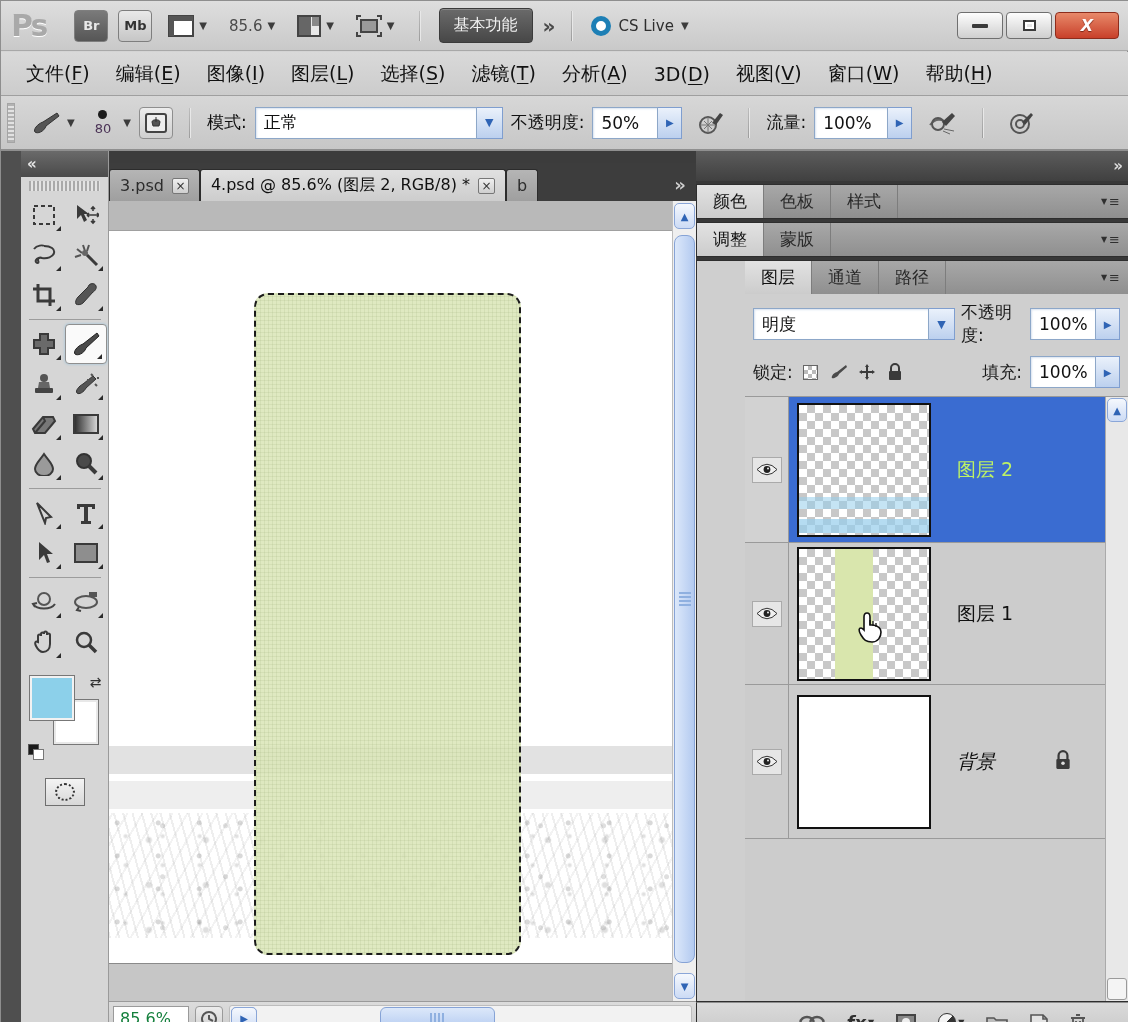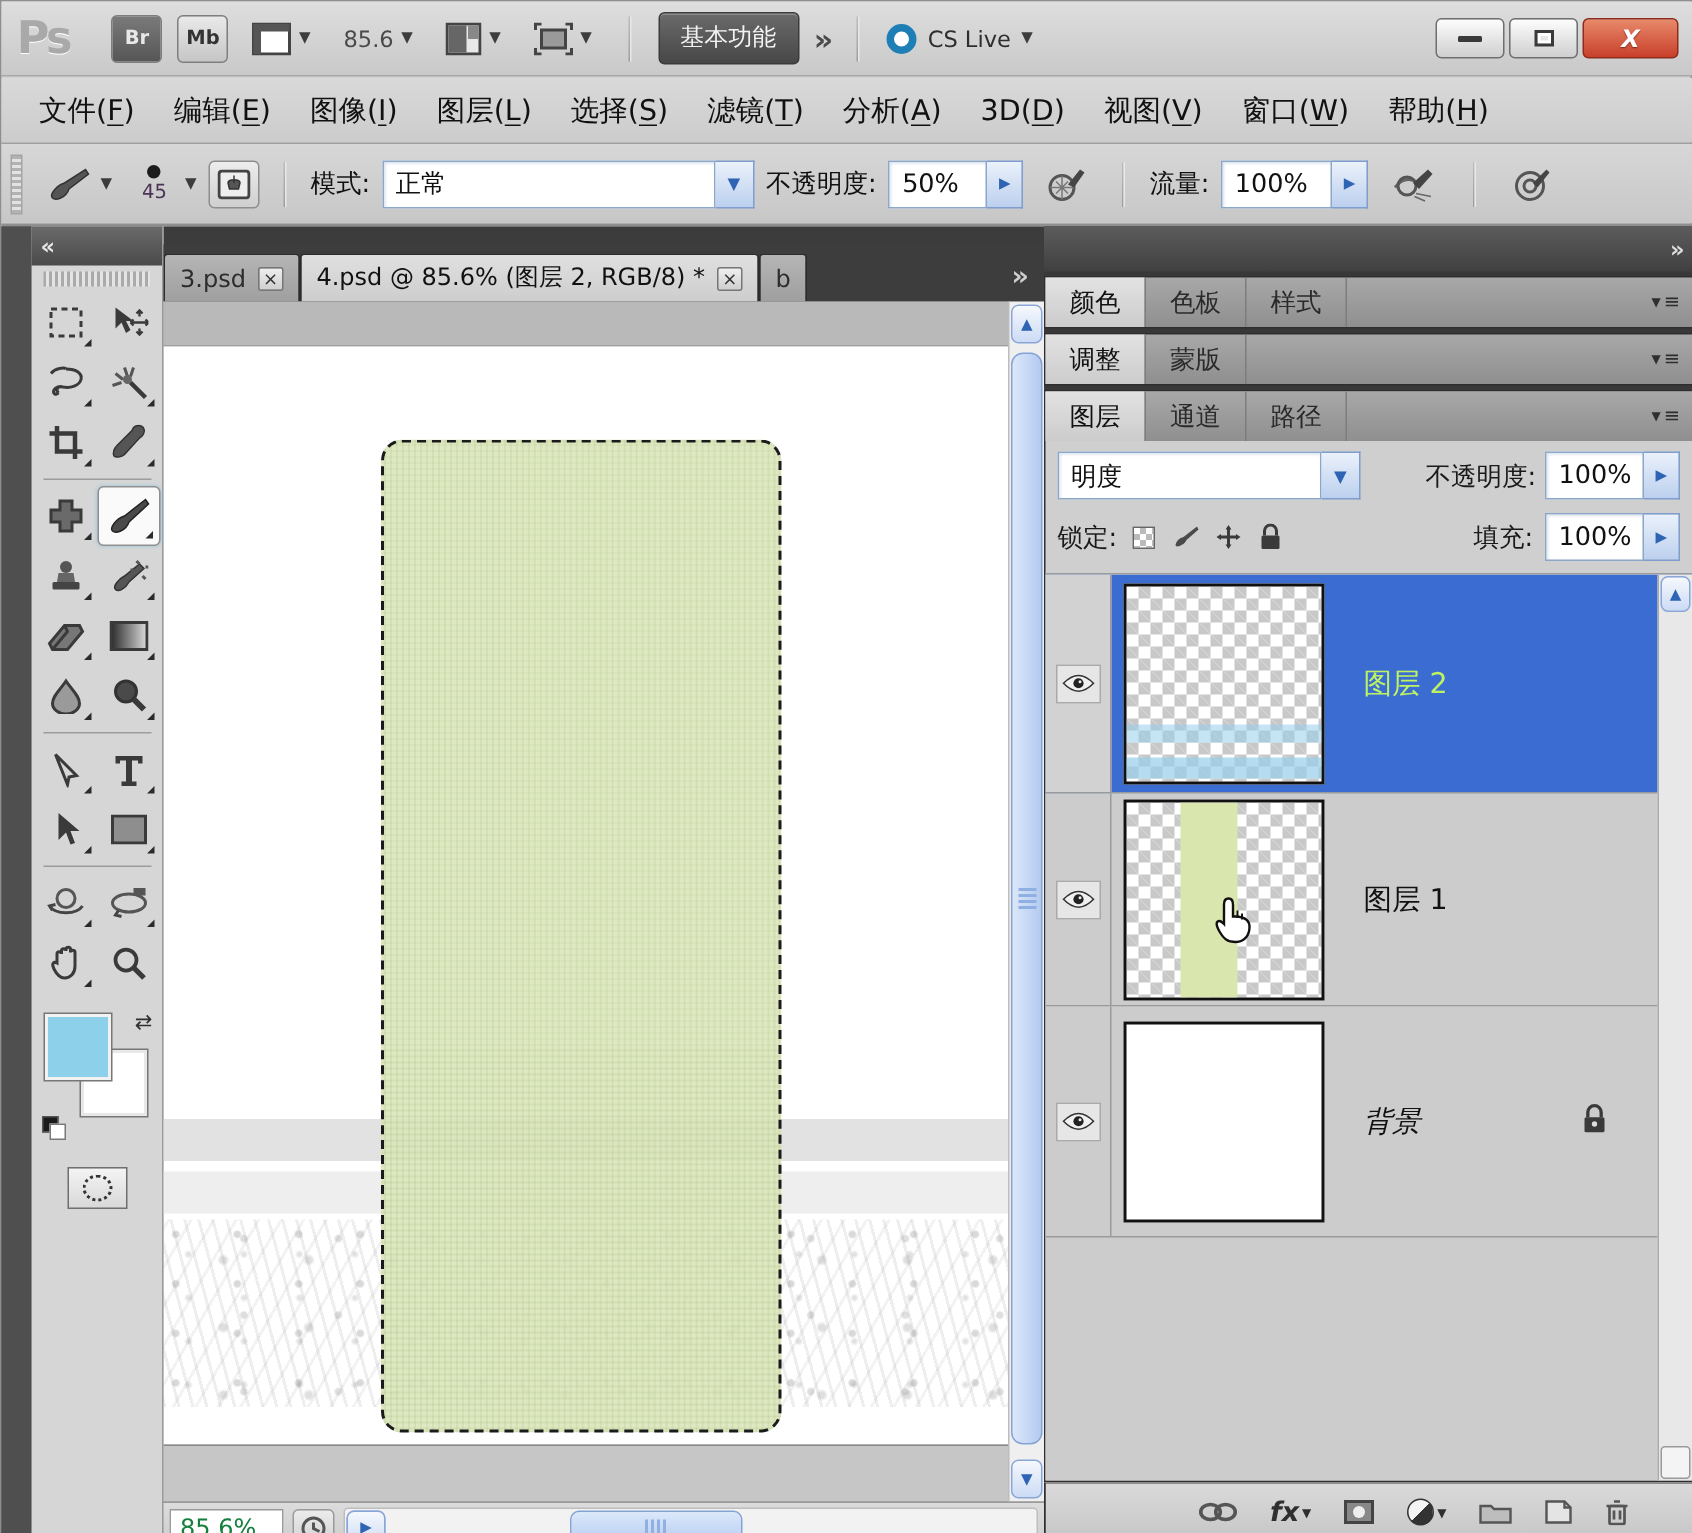--- a/index.html
+++ b/index.html
@@ -150,21 +150,21 @@
   
   .right-col { position:absolute; left:695px; top:0; width:433px; height:872px; background:#383838; }
   .right-header { height:30px; background:linear-gradient(#5c5c5c,#404040); display:flex; align-items:center; justify-content:flex-end;
     padding:0 8px; color:#ddd; font-size:15px; font-weight:bold; letter-spacing:-2px; }
   .panel-group { background:#9a9a9a; margin-top:3px; border:1px solid #2e2e2e; }
   .ptab-row { display:flex; align-items:stretch; height:33px; background:linear-gradient(#a8a8a8,#8f8f8f); }
   .ptab { display:flex; align-items:center; padding:0 16px; font-size:17px; color:#2a2a2a; border-right:1px solid #7d7d7d; }
   .ptab.active { background:linear-gradient(#e2e2e2,#cccccc); color:#111; border-right:1px solid #7d7d7d; }
   .pmenu { margin-left:auto; display:flex; align-items:center; gap:2px; padding:0 8px; color:#2e2e2e; font-size:13px; }
 
-  .layers-panel { background:#cfcfcf; border:1px solid #2e2e2e; margin-top:3px; }
+  .layers-panel { background:#cfcfcf; border:1px solid #2e2e2e; margin-top:3px;padding-left:48px; }
   .blend-row { display:flex; align-items:center; gap:6px; padding:7px 8px 5px; font-size:17px; }
   .blend-field { width:176px; }
   .lock-row { display:flex; align-items:center; gap:8px; padding:4px 8px 8px; font-size:17px; border-bottom:1px solid #9a9a9a; }
   .lock-ic { display:flex; align-items:center; justify-content:center; width:20px; height:20px; }
   .mini-checker { width:15px; height:15px; border:1px solid #666;
     background-image:linear-gradient(45deg,#bbb 25%,transparent 25%,transparent 75%,#bbb 75%),
                      linear-gradient(45deg,#bbb 25%,transparent 25%,transparent 75%,#bbb 75%);
     background-size:8px 8px; background-position:0 0,4px 4px; background-color:#fff; }
   .pushright { margin-left:auto; }
 
@@ -276,21 +276,21 @@
   <div class="optionsbar">
     <div class="grip-v"></div>
     <div class="opt-tool">
       <svg width="30" height="26" viewBox="0 0 30 26">
           <path d="M4 22 C2 20 6 14 12 12 L26 3 L28 6 L15 16 C13 22 6 24 4 22 Z" fill="#555" stroke="#333"></path>
         </svg>
       <span class="tri">▼</span>
     </div>
     <div class="brush-preview">
       <span class="brush-dot"></span>
-      <span class="brush-size">45</span>
+      <span class="brush-size">80</span>
     </div>
     <span class="tri">▼</span>
     <div class="opt-btn">
       <svg width="22" height="20" viewBox="0 0 22 20">
           <rect x="1" y="1" width="20" height="18" rx="2" fill="#eee" stroke="#444" stroke-width="2"></rect>
           <path d="M11 4 L11 9 M7 9 C7 6 15 6 15 9 L14 13 H8 Z" fill="#555" stroke="#333"></path>
         </svg>
     </div>
     <div class="vsep"></div>
     <span class="opt-label">模式:</span>

